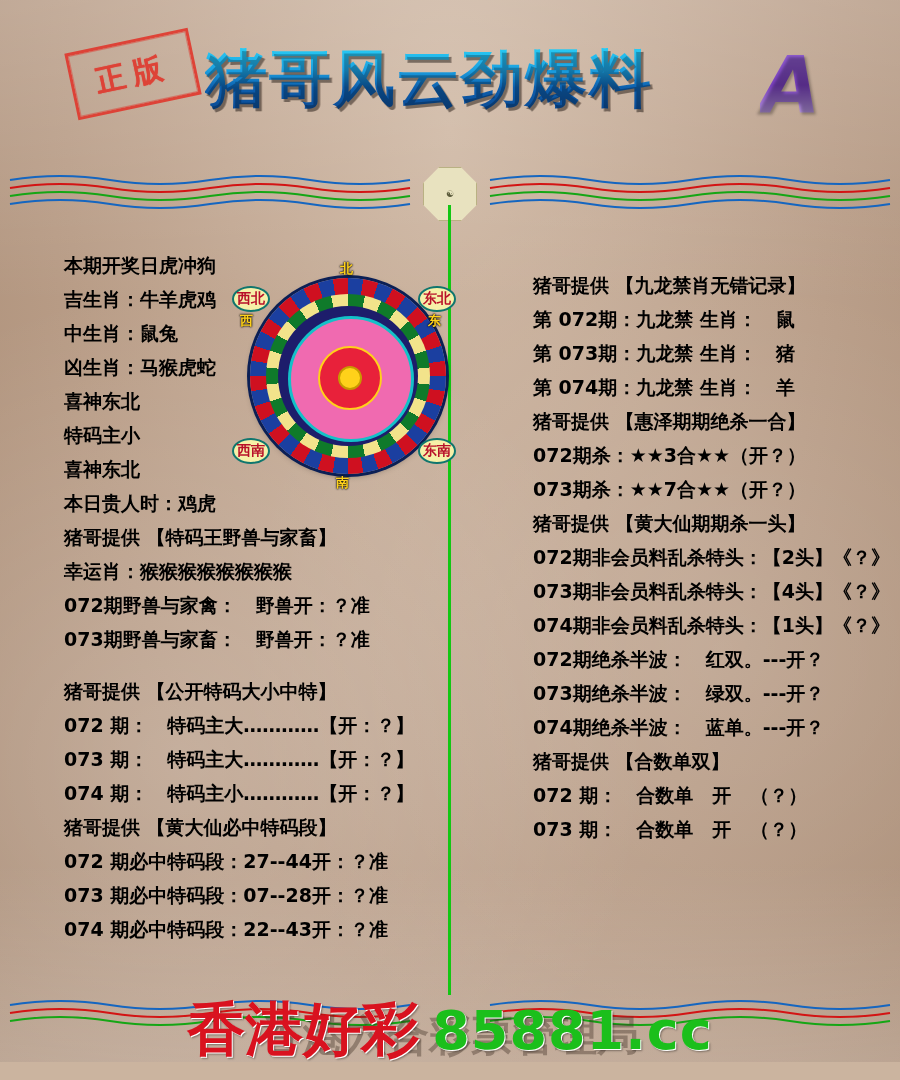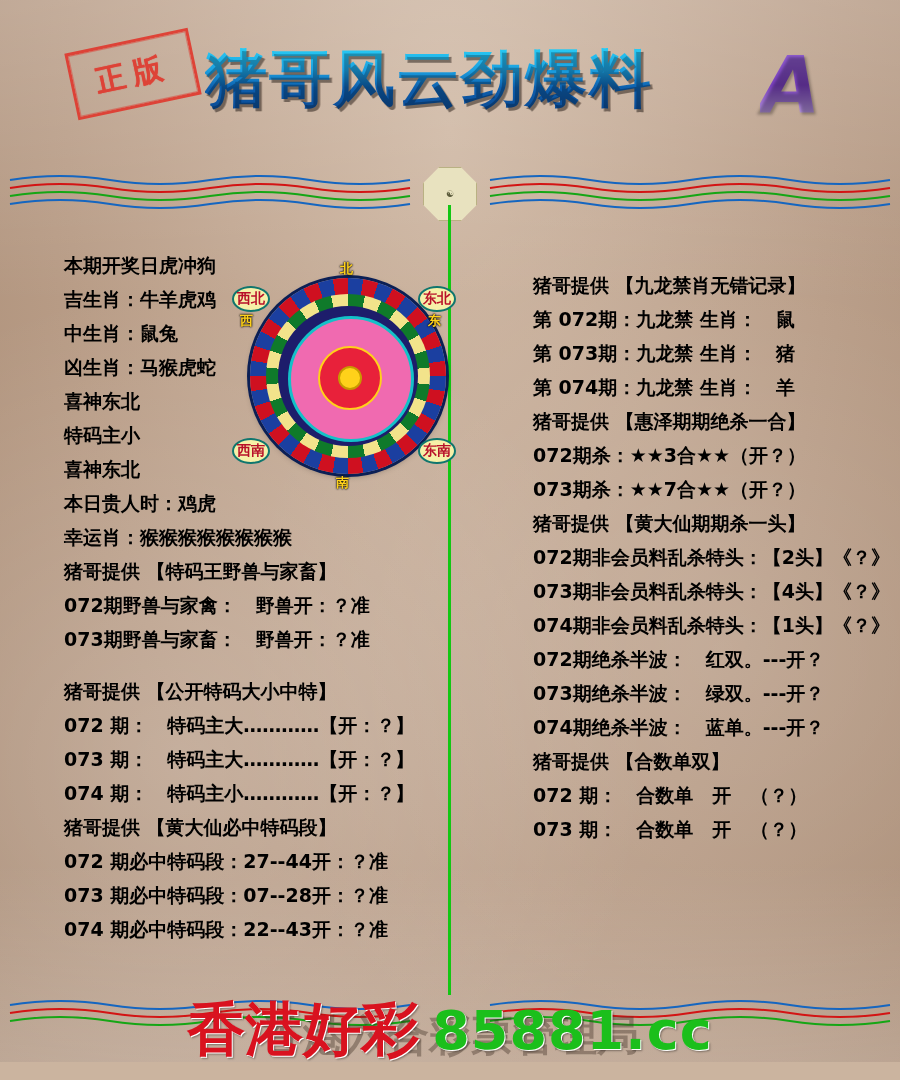--- a/index.html
+++ b/index.html
@@ -192,23 +192,23 @@
 
   <div class="col col-left">
     <div class="row">本期开奖日虎冲狗</div>
     <div class="row">吉生肖：牛羊虎鸡</div>
     <div class="row">中生肖：鼠兔</div>
     <div class="row">凶生肖：马猴虎蛇</div>
     <div class="row">喜神东北</div>
     <div class="row">特码主小</div>
     <div class="row">喜神东北</div>
     <div class="row">本日贵人时：鸡虎</div>
+    <div class="row hdr">猪哥提供 【特码王野兽与家畜】</div>
+
     <div class="row">幸运肖：猴猴猴猴猴猴猴猴</div>
-
-    <div class="row hdr">猪哥提供 【特码王野兽与家畜】</div>
     <div class="row">072期野兽与家禽：　野兽开：？准</div>
     <div class="row">073期野兽与家畜：　野兽开：？准</div>
 
     <div class="gap"></div>
 
     <div class="row hdr">猪哥提供 【公开特码大小中特】</div>
     <div class="row">072 期：　特码主大…………【开：？】</div>
     <div class="row">073 期：　特码主大…………【开：？】</div>
     <div class="row">074 期：　特码主小…………【开：？】</div>
 

